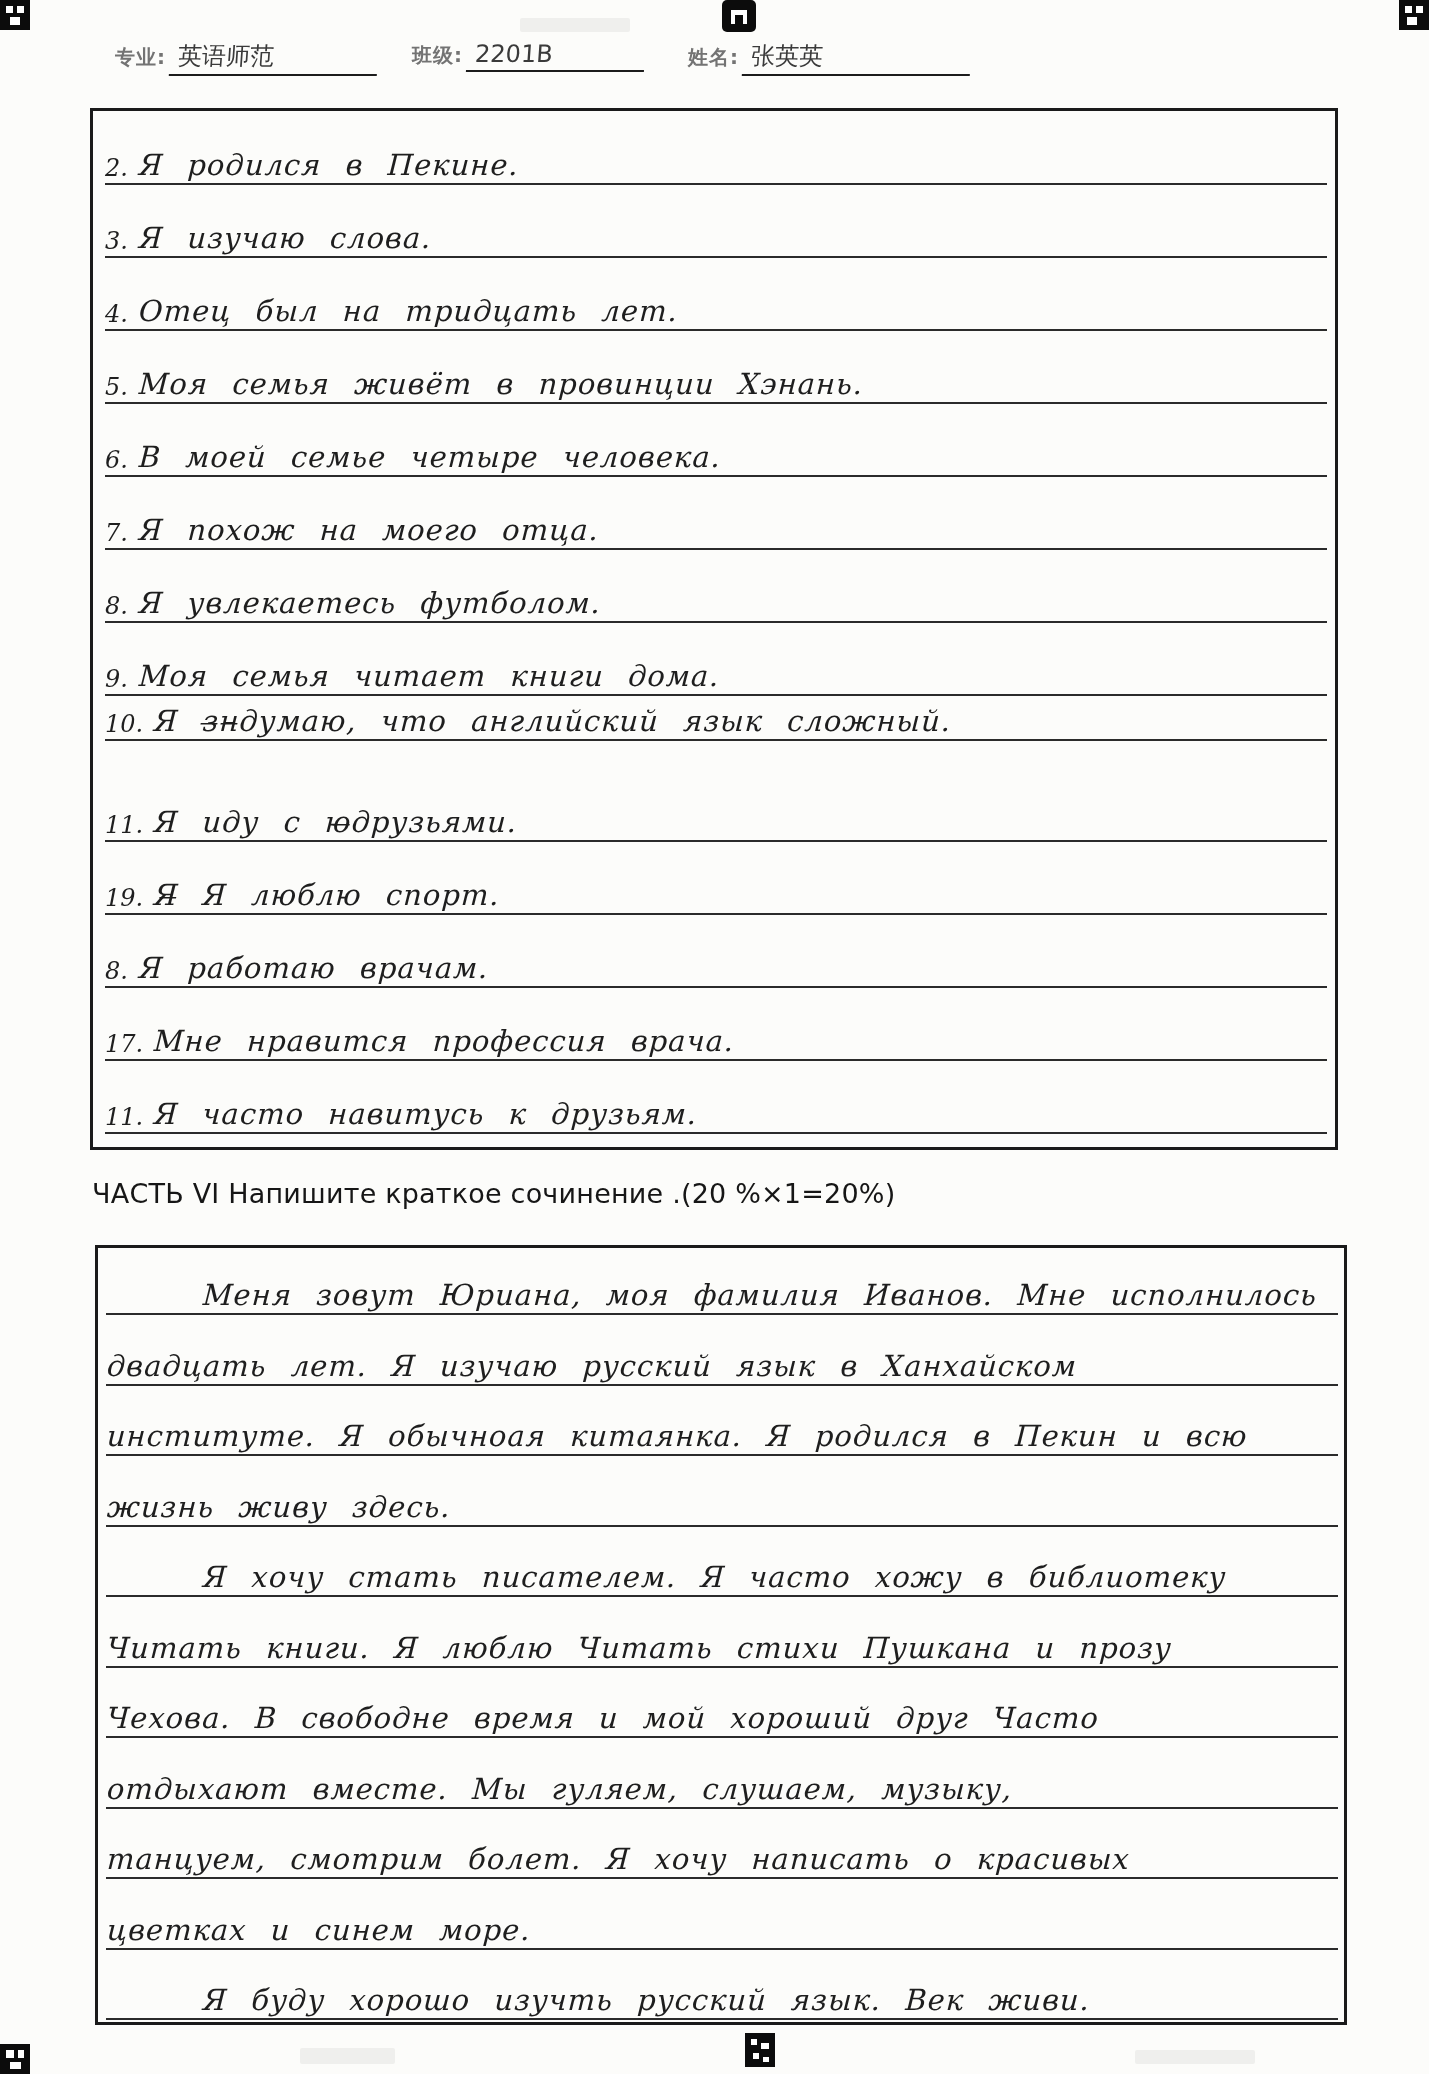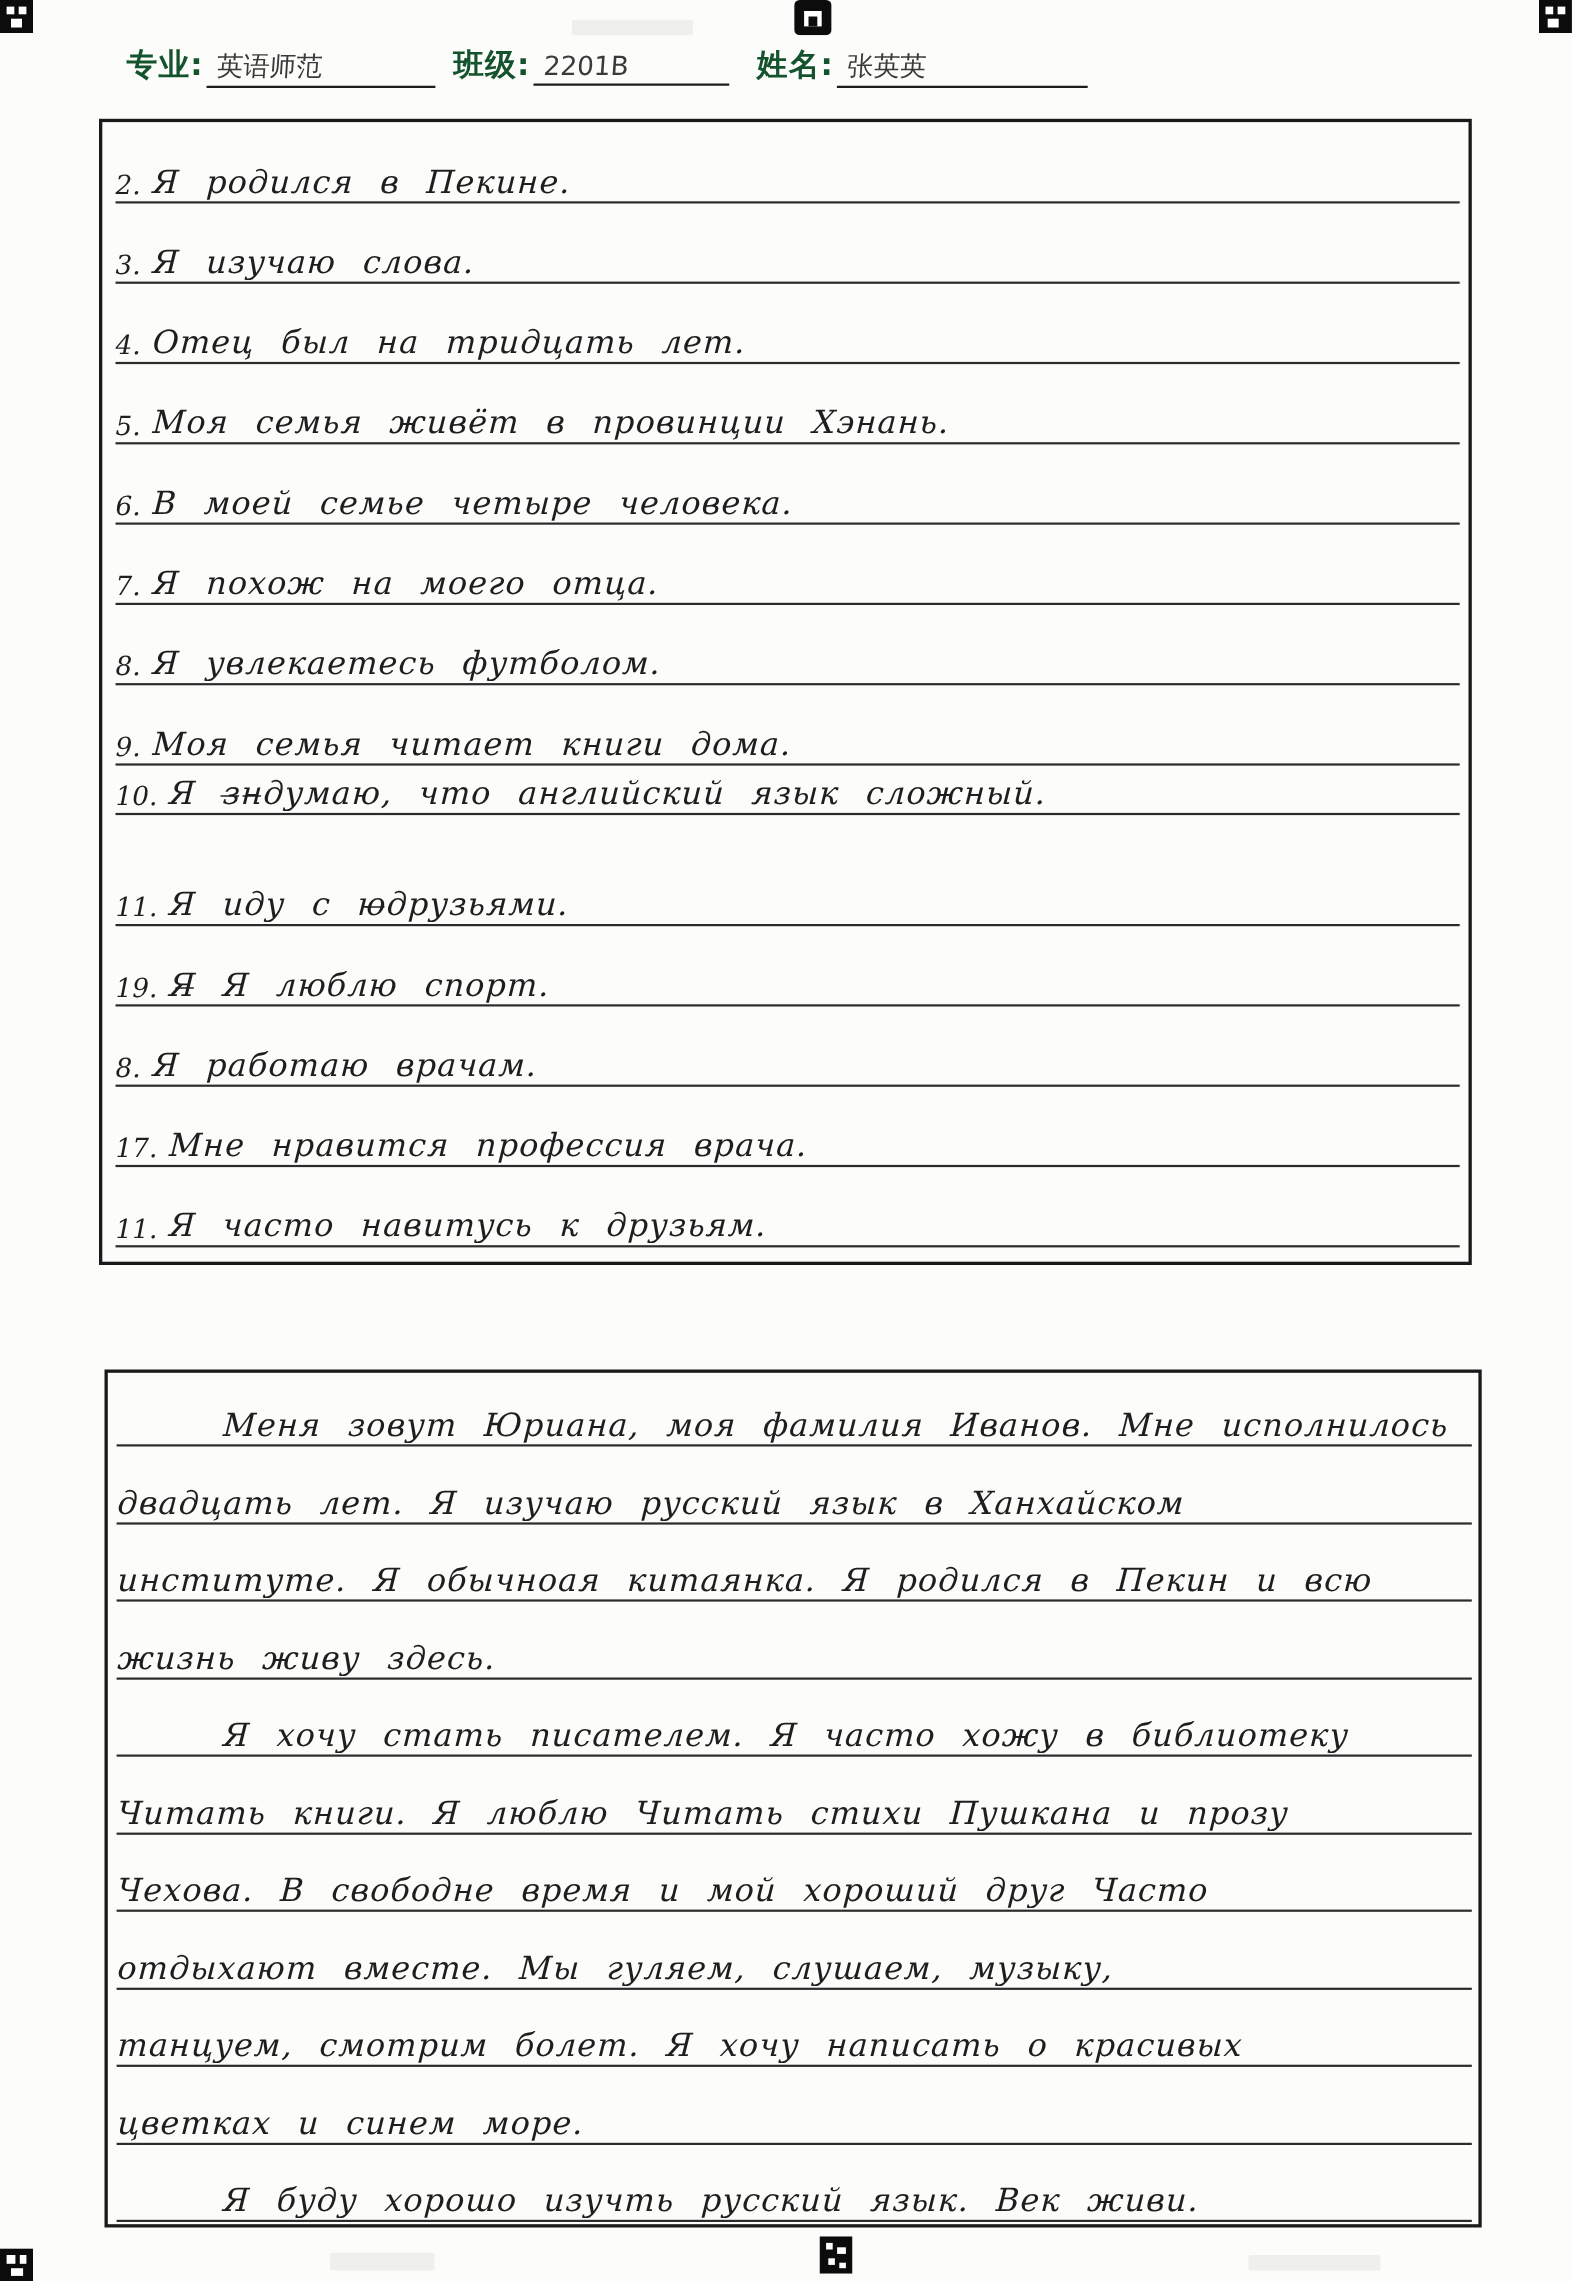--- a/index.html
+++ b/index.html
@@ -15,21 +15,21 @@
   
   .smudge{position:absolute;background:rgba(150,150,150,0.12);border-radius:2px;}
 
   
   .fid{position:absolute;}
 
   
   .hfield{position:absolute;top:40px;white-space:nowrap;}
   .hlabel{
     font-family:"DejaVu Sans", sans-serif;font-weight:bold;
-    font-size:28px;color:#14532d;letter-spacing:1px;
+    font-size:20px;color:#737373;letter-spacing:1px;
   }
   .hvalue{
     display:inline-block;border-bottom:2px solid #1c1c1c;
     font-family:"DejaVu Sans", sans-serif;
     font-size:24px;color:#3a3a3a;
     padding:0 10px 2px 8px;margin-left:4px;
     transform:skewX(-4deg);
   }
 
   
@@ -175,20 +175,21 @@
     <div class="srow" style="top:898px">
         <span class="num">17.</span>
         <span class="hand">Мне нравится профессия врача.</span>
       </div>
     <div class="srow" style="top:971px">
         <span class="num">11.</span>
         <span class="hand">Я часто навитусь к друзьям.</span>
       </div>
   </div>
 
+  <div class="part6">ЧАСТЬ VI Напишите краткое сочинение .(20 %×1=20%)</div>
 
   <div class="box2">
     <div class="erow indent" style="top:15px">
         <span class="hand">Меня зовут Юриана, моя фамилия Иванов. Мне исполнилось</span>
       </div>
     <div class="erow" style="top:86px">
         <span class="hand">двадцать лет. Я изучаю русский язык в Ханхайском</span>
       </div>
     <div class="erow" style="top:156px">
         <span class="hand">институте. Я обычноая китаянка. Я родился в Пекин и всю</span>

